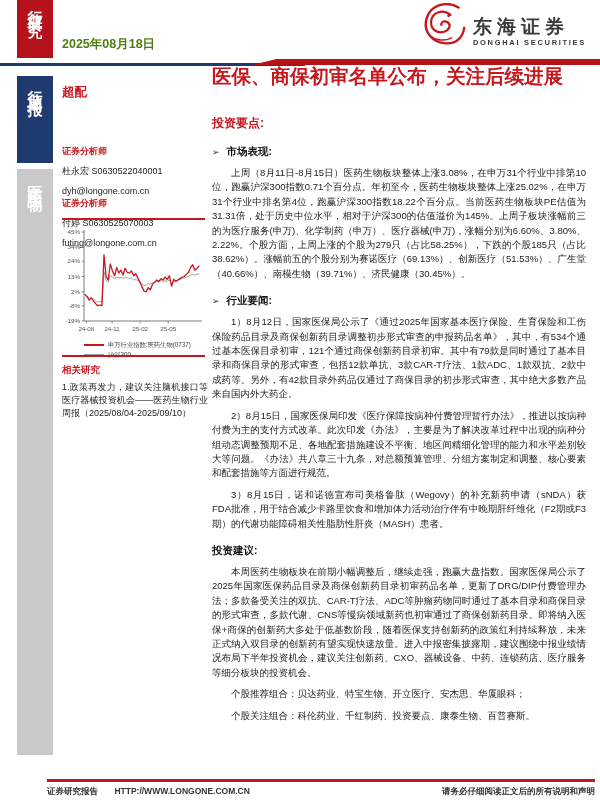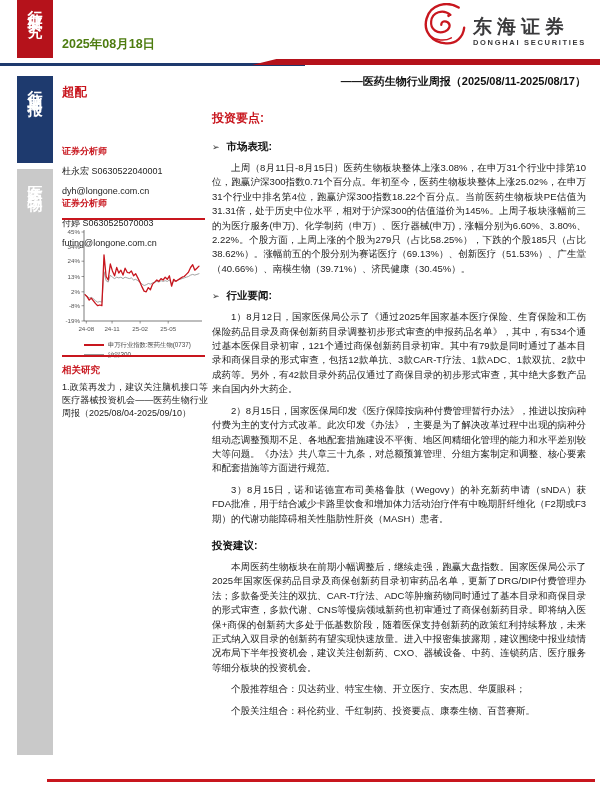--- a/index.html
+++ b/index.html
@@ -42,21 +42,21 @@
   .legend-row{display:flex;align-items:center;line-height:8px;margin-bottom:2px;}
   .legend-swatch{width:20px;height:2px;margin-right:4px;flex:0 0 auto;}
   .legend-label{font-size:6.3px;color:#444;white-space:nowrap;}
   .related{position:absolute;left:62px;top:364px;width:146px;}
   .related-h{color:#c8161e;font-weight:bold;font-size:9.5px;margin-bottom:4px;}
   .related-item{font-size:9px;line-height:13px;color:#222;text-align:justify;}
   
   .main{position:absolute;left:212px;top:66px;width:374px;}
   .title{width:352px;font-size:19.5px;line-height:21px;font-weight:bold;color:#c8161e;letter-spacing:0;}
   .subtitle{margin-top:8px;text-align:right;font-weight:bold;font-size:11px;color:#111;}
-  .keypoints{margin-top:21px;color:#c8161e;font-weight:bold;font-size:12px;}
+  .keypoints{margin-top:28px;color:#c8161e;font-weight:bold;font-size:12px;}
   .sec-head{margin-top:13px;display:flex;align-items:baseline;font-size:10.5px;font-weight:bold;color:#111;}
   .arrow{font-size:9px;margin-right:7px;color:#333;font-weight:normal;}
   .para{margin-top:7px;font-size:9.5px;line-height:14.4px;color:#222;text-align:justify;text-indent:2em;}
   .sec-head2{margin-top:13px;font-size:10.5px;font-weight:bold;color:#111;}
   
   .foot-rule{position:absolute;left:47px;top:779px;width:548px;height:3px;background:#c8161e;}
   .footer{position:absolute;left:47px;top:786px;width:548px;display:flex;justify-content:space-between;
     font-size:8.5px;color:#333;font-weight:bold;}
   .foot-left span{margin-right:14px;}
   svg text{font-family:"Liberation Sans","DejaVu Sans",sans-serif;}
@@ -144,21 +144,21 @@
     </div>
   </div>
   <div class="redline hr2"></div>
 
   <div class="related">
     <div class="related-h">相关研究</div>
     <div class="related-item">1.政策再发力，建议关注脑机接口等医疗器械投资机会——医药生物行业周报（2025/08/04-2025/09/10）</div>
   </div>
 
   <div class="main">
-    <div class="subtitle">——医药生物行业周报（2025/08/11-2025/08/17）</div>
+    <div class="title">医保、商保初审名单公布，关注后续进展</div>
 
     <div class="keypoints">投资要点:</div>
 
     <div class="sec-head">
       <span class="arrow">➢</span>
       <span>市场表现:</span>
     </div>
     <div class="para">上周（8月11日-8月15日）医药生物板块整体上涨3.08%，在申万31个行业中排第10位，跑赢沪深300指数0.71个百分点。年初至今，医药生物板块整体上涨25.02%，在申万31个行业中排名第4位，跑赢沪深300指数18.22个百分点。当前医药生物板块PE估值为31.31倍，处于历史中位水平，相对于沪深300的估值溢价为145%。上周子板块涨幅前三的为医疗服务(申万)、化学制药（申万）、医疗器械(申万)，涨幅分别为6.60%、3.80%、2.22%。个股方面，上周上涨的个股为279只（占比58.25%），下跌的个股185只（占比38.62%）。涨幅前五的个股分别为赛诺医疗（69.13%）、创新医疗（51.53%）、广生堂（40.66%）、南模生物（39.71%）、济民健康（30.45%）。</div>
 
     <div class="sec-head">
@@ -169,14 +169,21 @@
     <div class="para">2）8月15日，国家医保局印发《医疗保障按病种付费管理暂行办法》，推进以按病种付费为主的支付方式改革。此次印发《办法》，主要是为了解决改革过程中出现的病种分组动态调整预期不足、各地配套措施建设不平衡、地区间精细化管理的能力和水平差别较大等问题。《办法》共八章三十九条，对总额预算管理、分组方案制定和调整、核心要素和配套措施等方面进行规范。</div>
     <div class="para">3）8月15日，诺和诺德宣布司美格鲁肽（Wegovy）的补充新药申请（sNDA）获FDA批准，用于结合减少卡路里饮食和增加体力活动治疗伴有中晚期肝纤维化（F2期或F3期）的代谢功能障碍相关性脂肪性肝炎（MASH）患者。</div>
 
     <div class="sec-head2">投资建议:</div>
     <div class="para">本周医药生物板块在前期小幅调整后，继续走强，跑赢大盘指数。国家医保局公示了2025年国家医保药品目录及商保创新药目录初审药品名单，更新了DRG/DIP付费管理办法；多款备受关注的双抗、CAR-T疗法、ADC等肿瘤药物同时通过了基本目录和商保目录的形式审查，多款代谢、CNS等慢病领域新药也初审通过了商保创新药目录。即将纳入医保+商保的创新药大多处于低基数阶段，随着医保支持创新药的政策红利持续释放，未来正式纳入双目录的创新药有望实现快速放量。进入中报密集披露期，建议围绕中报业绩情况布局下半年投资机会，建议关注创新药、CXO、器械设备、中药、连锁药店、医疗服务等细分板块的投资机会。</div>
     <div class="para">个股推荐组合：贝达药业、特宝生物、开立医疗、安杰思、华厦眼科；</div>
     <div class="para">个股关注组合：科伦药业、千红制药、投资要点、康泰生物、百普赛斯。</div>
   </div>
 
   <div class="foot-rule"></div>
+  <div class="footer">
+    <div class="foot-left">
+      <span>证券研究报告</span>
+      <span>HTTP://WWW.LONGONE.COM.CN</span>
+    </div>
+    <div class="foot-right">请务必仔细阅读正文后的所有说明和声明</div>
+  </div>
 
 </div>
 
 </body></html>

